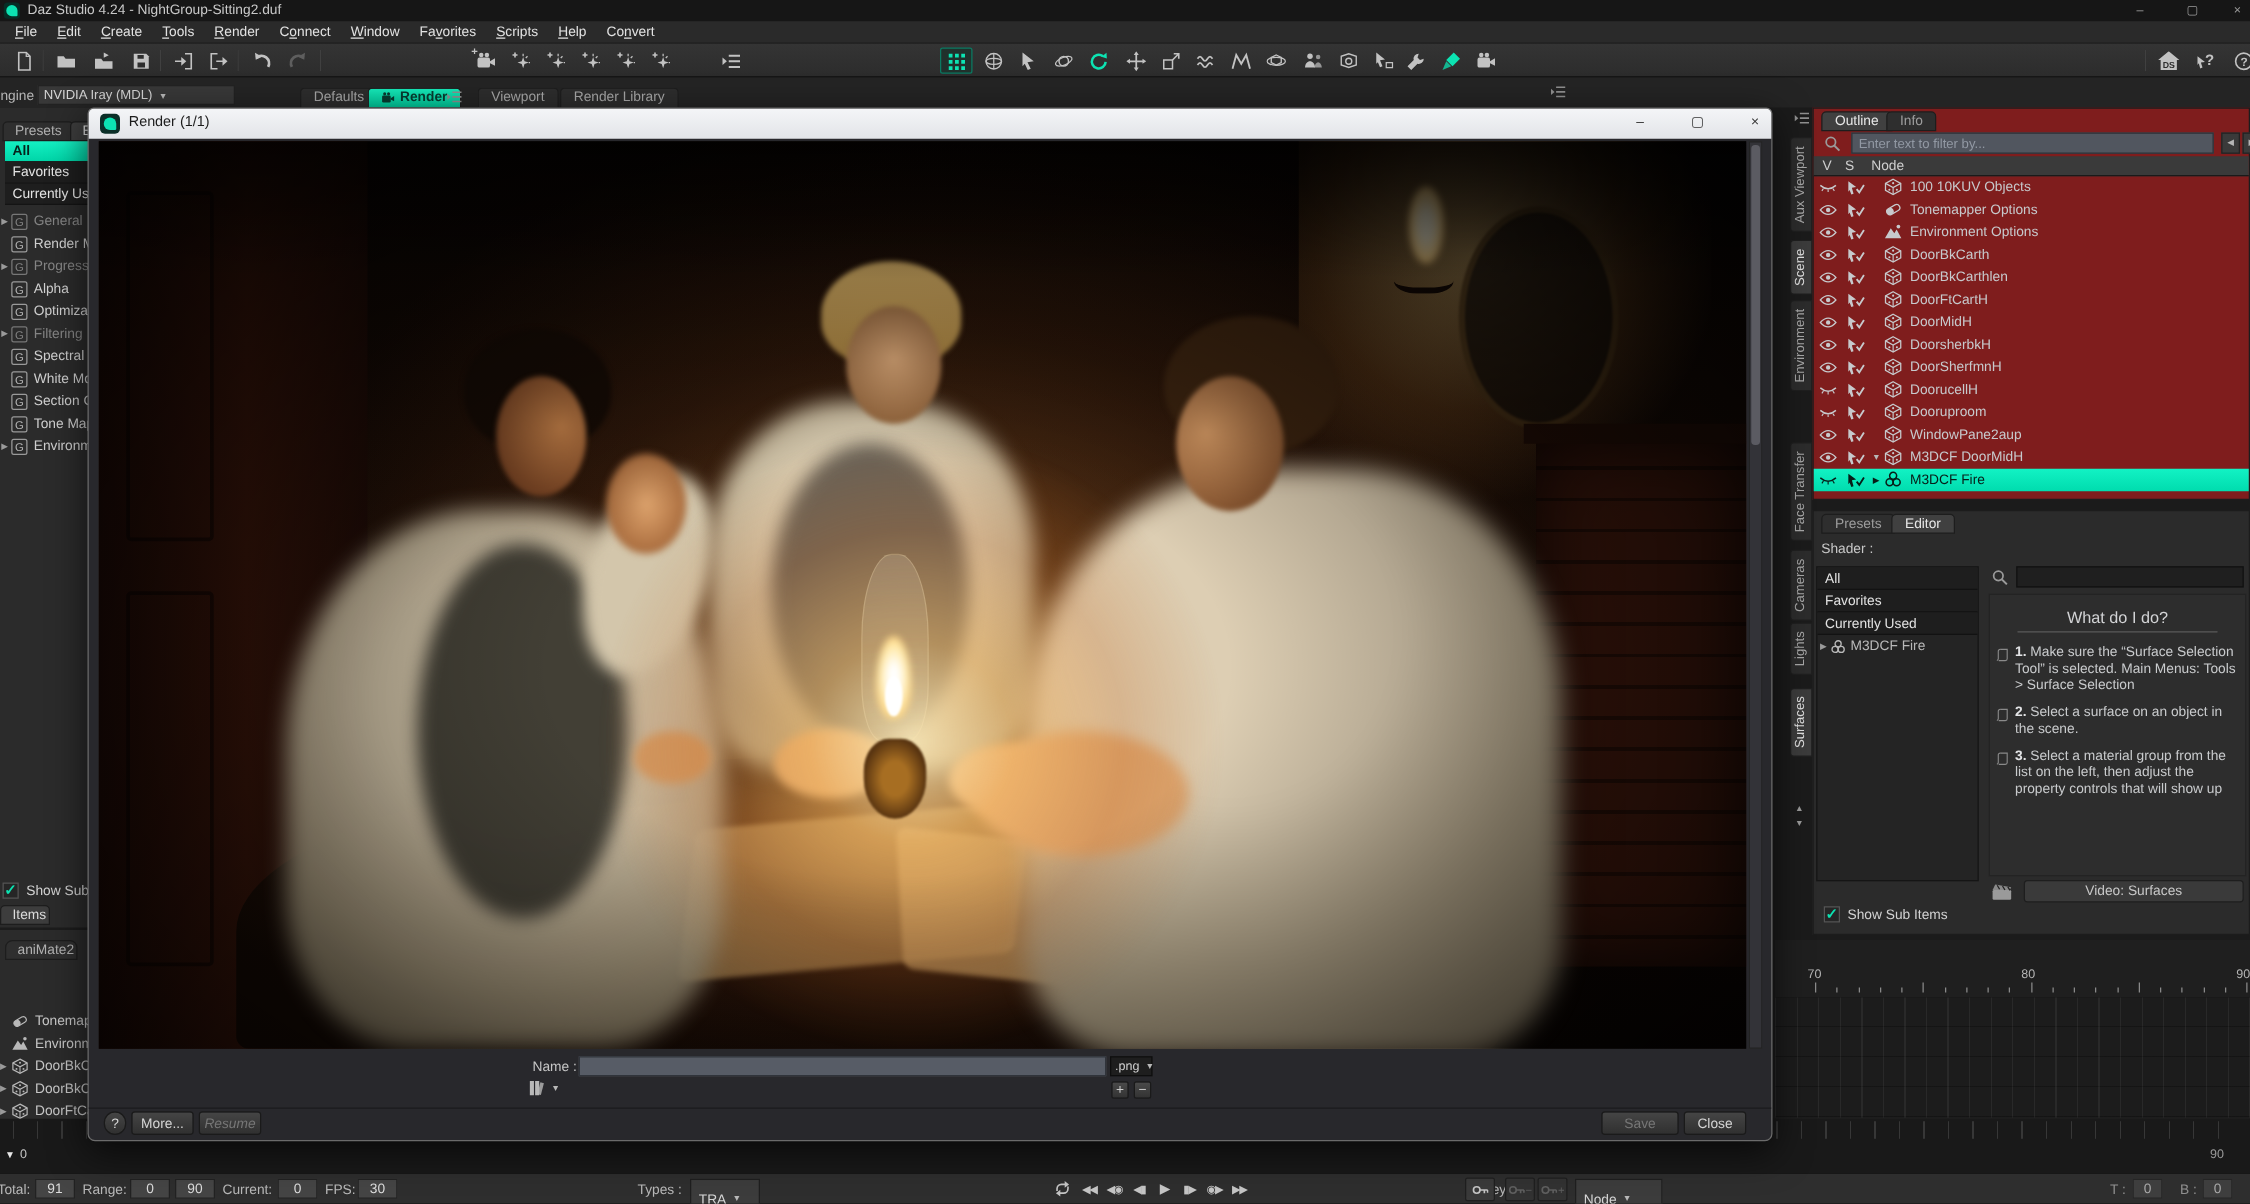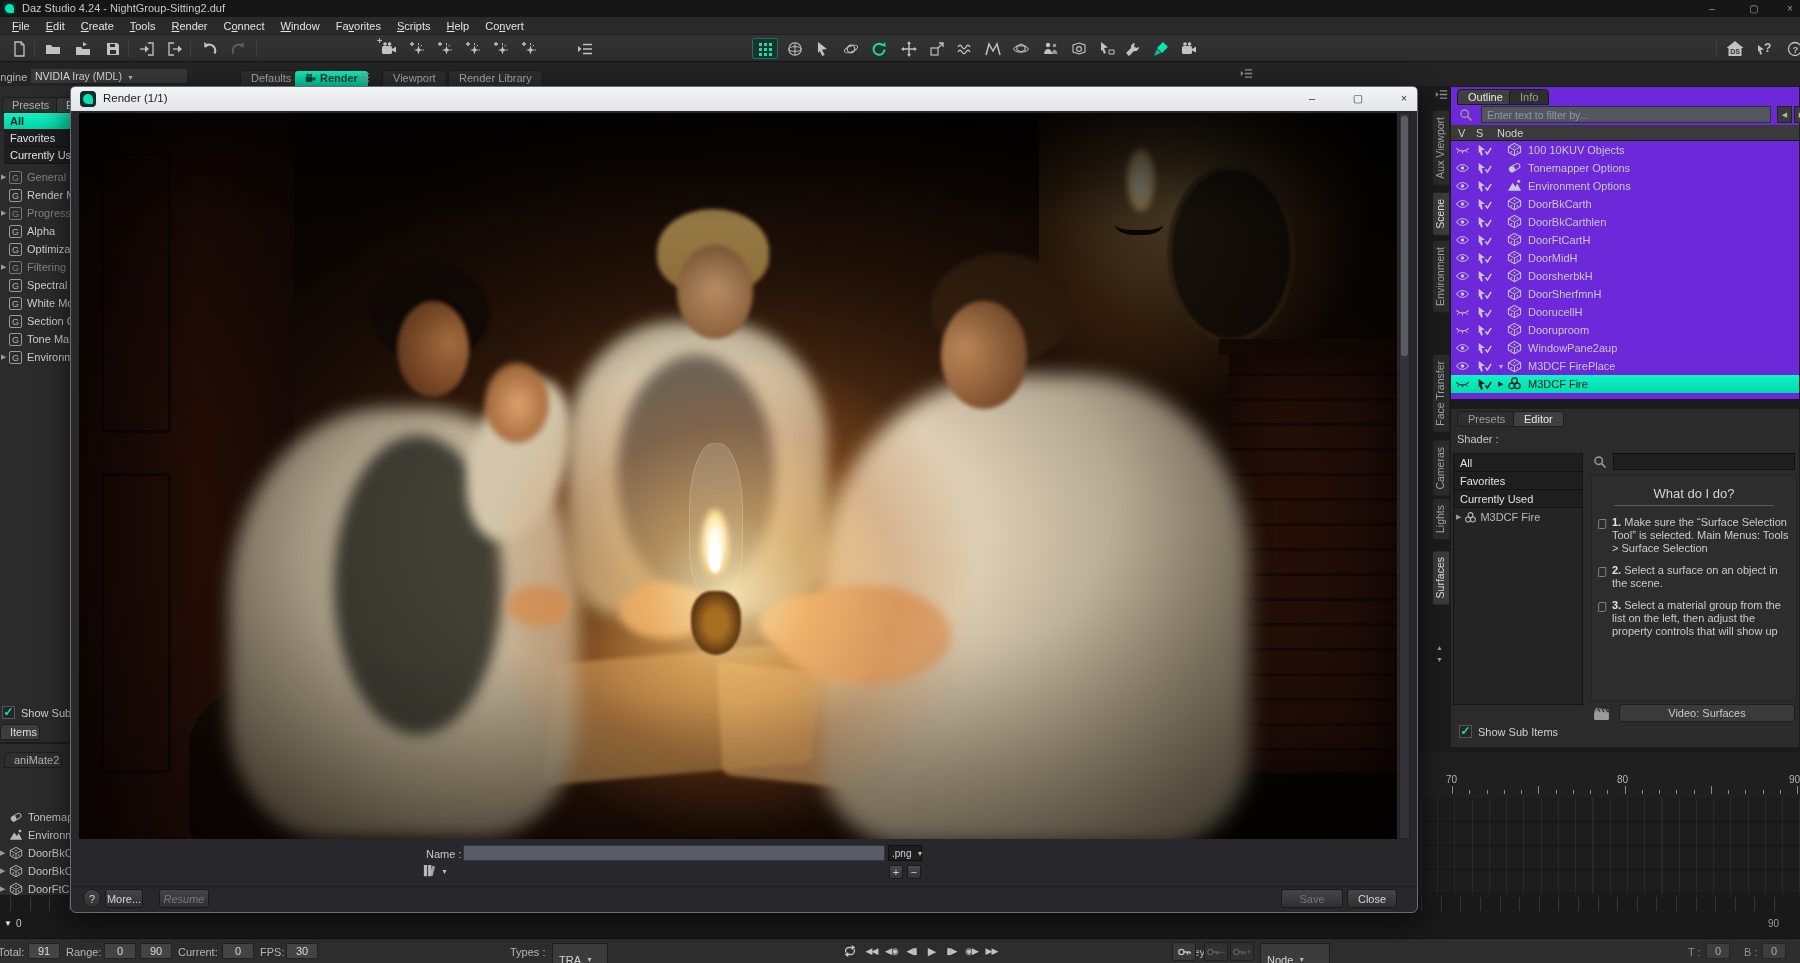--- a/index.html
+++ b/index.html
@@ -74,21 +74,21 @@
   .dd::after{content:"▼";font-size:7px;color:#b8b8b8;margin-left:5px;}
   .rbtn{position:absolute;height:19px;background:linear-gradient(#454545,#303030);border:1px solid #1a1a1a;border-radius:3px;color:#d5d5d5;text-align:center;font-size:11px;display:flex;align-items:center;justify-content:center;}
   .rbtn.dis{color:#777;}
   .rbtn.ital{font-style:italic;}
   .sq{width:14px;height:14px;background:linear-gradient(#4a4a4a,#333);border:1px solid #1a1a1a;border-radius:2px;color:#ccc;text-align:center;line-height:12px;font-size:11px;}
   
   #rstrip{position:absolute;left:1432px;top:86px;width:19px;height:620px;}
   .vtab{position:absolute;left:0;width:18px;writing-mode:vertical-rl;transform:rotate(180deg);color:#a8a8a8;font-size:10.5px;text-align:center;background:#2c2c2c;border:1px solid #1f1f1f;border-radius:0 3px 3px 0;padding:6px 1px;}
   .vtab.sel{background:#3c3c3c;color:#e0e0e0;}
   
-  #outlinePane{position:absolute;left:1450px;top:86px;width:350px;height:314px;background:#6d28d9;border:1px solid #1c1c1c;}
+  #outlinePane{position:absolute;left:1450px;top:86px;width:350px;height:314px;background:#7f1d1d;border:1px solid #1c1c1c;}
   .ptab{position:absolute;top:2px;height:16px;padding:1px 10px;background:#2e2e2e;border:1px solid #1d1d1d;border-radius:4px 4px 0 0;color:#9e9e9e;line-height:13px;}
   .ptab.sel{background:#404040;color:#e8e8e8;}
   .filterrow .mag{color:#9a9a9a;}
   .filterrow input{position:absolute;left:26px;top:0;width:290px;height:17px;background:#51565f;border:1px solid #2c3037;color:#e0e2e6;font-size:10.5px;padding:0 5px;}
   .filterrow input::placeholder{color:#9299a4;}
   .abtn{position:absolute;top:0;width:15px;height:17px;background:#3a3a3a;border:1px solid #222;color:#b5b5b5;font-size:7px;text-align:center;line-height:16px;}
   #ophead{position:absolute;left:0px;top:38px;width:348px;height:16px;background:#3a3a3a;border-bottom:1px solid #1a1a1a;color:#cfcfcf;}
   #ophead span{position:absolute;top:2px;}
   .op-rows{position:absolute;left:0;top:54px;width:348px;}
   .op-row{position:relative;height:18px;display:flex;align-items:center;color:#c7c9cc;}
@@ -1041,21 +1041,21 @@
               <use href="#s-cursorcheck"></use>
             </svg>
           </span>
           <span class="exp"></span>
           <span class="nicon">
             <svg class="ni-cube">
               <use href="#s-cube"></use>
             </svg>
 
           </span>
-          <span class="nlabel">M3DCF FirePlace</span>
+          <span class="nlabel">M3DCF DoorMidH</span>
         </div>
 
         <div class="op-row closed expR g sel">
           <span class="cv">
 
             <svg class="e ec">
               <use href="#s-eyec"></use>
             </svg>
           </span>
           <span class="cs">
@@ -1320,19 +1320,19 @@
           <use href="#s-lib"></use>
         </svg>
       </div>
     <span class="abs" style="left:370px;top:781px;font-size:7px;color:#b8b8b8">▼</span>
     <div class="sq abs" style="left:818px;top:778px">+</div>
     <div class="sq abs" style="left:836px;top:778px">−</div>
 
     <div class="abs" style="left:0;top:799px;width:1346px;height:1px;background:#1a1a1c"></div>
 
     <div class="rbtn" style="left:12px;top:802px;width:18px;border-radius:9px">?</div>
-    <div class="rbtn" style="left:34px;top:802px;width:38px">More...</div>
+    <div class="rbtn" style="left:34px;top:802px;width:50px">More...</div>
     <div class="rbtn dis ital" style="left:88px;top:802px;width:50px">Resume</div>
     <div class="rbtn dis" style="left:1210px;top:802px;width:62px">Save</div>
     <div class="rbtn" style="left:1276px;top:802px;width:50px">Close</div>
   </div>
 
 </div>
 
 </body></html>

